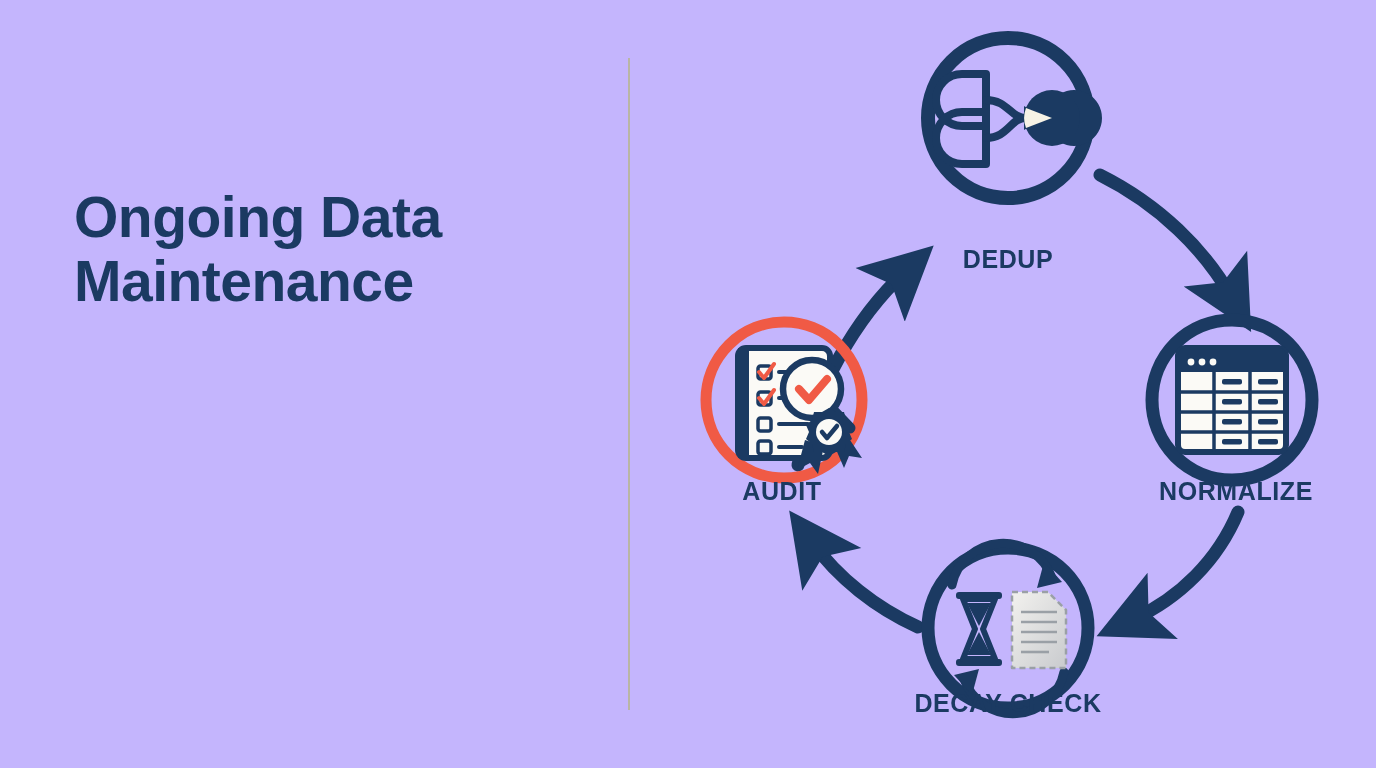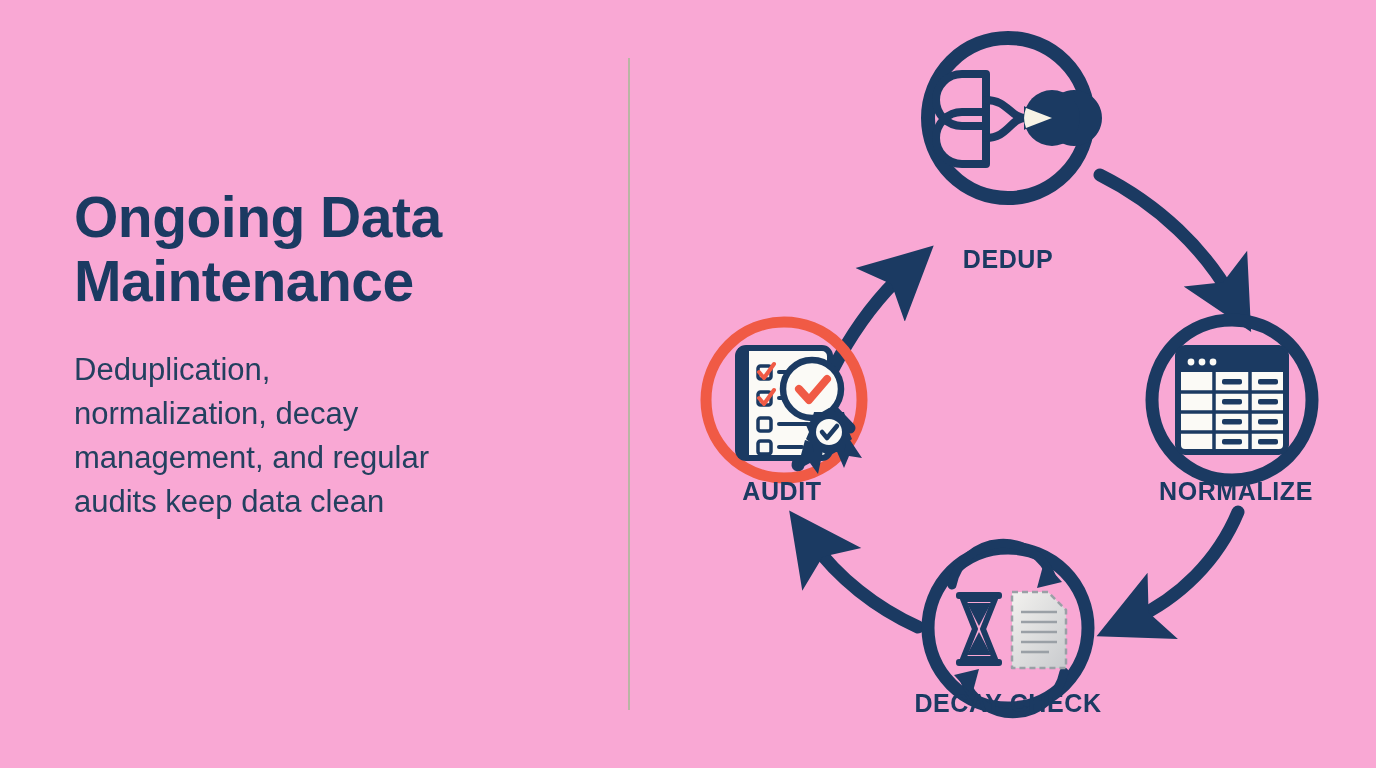--- a/index.html
+++ b/index.html
@@ -5,21 +5,21 @@
   * { margin:0; padding:0; box-sizing:border-box; }
   html, body {
     width:1376px; height:768px;
     background:#F7F3E6;
     font-family:"Liberation Sans", sans-serif;
     overflow:hidden;
   }
   .slide {
     position:relative;
     width:1376px; height:768px;
-    background:#f9a8d4;
+    background:#c4b5fd;
   }
 
   
   .left-panel {
     position:absolute;
     left:74px; top:186px;
     width:470px;
   }
   .headline {
     font-size:57px;
@@ -63,24 +63,20 @@
   }
 </style>
 </head>
 <body>
 
 <div class="slide">
 
   <div class="left-panel">
     <div class="headline">Ongoing Data
 Maintenance</div>
-    <div class="subcopy">Deduplication,
-normalization, decay
-management, and regular
-audits keep data clean</div>
   </div>
 
   <div class="divider"></div>
 
   <div class="diagram">
     <svg viewBox="0 0 736 768" xmlns="http://www.w3.org/2000/svg">
 
       <defs>
         <marker id="ah" markerWidth="6" markerHeight="6" refX="2.6" refY="3" orient="auto" markerUnits="strokeWidth">
           <path d="M0,0.2 L5.6,3 L0,5.8 L1.2,3 Z" fill="#1B3A62"></path>

